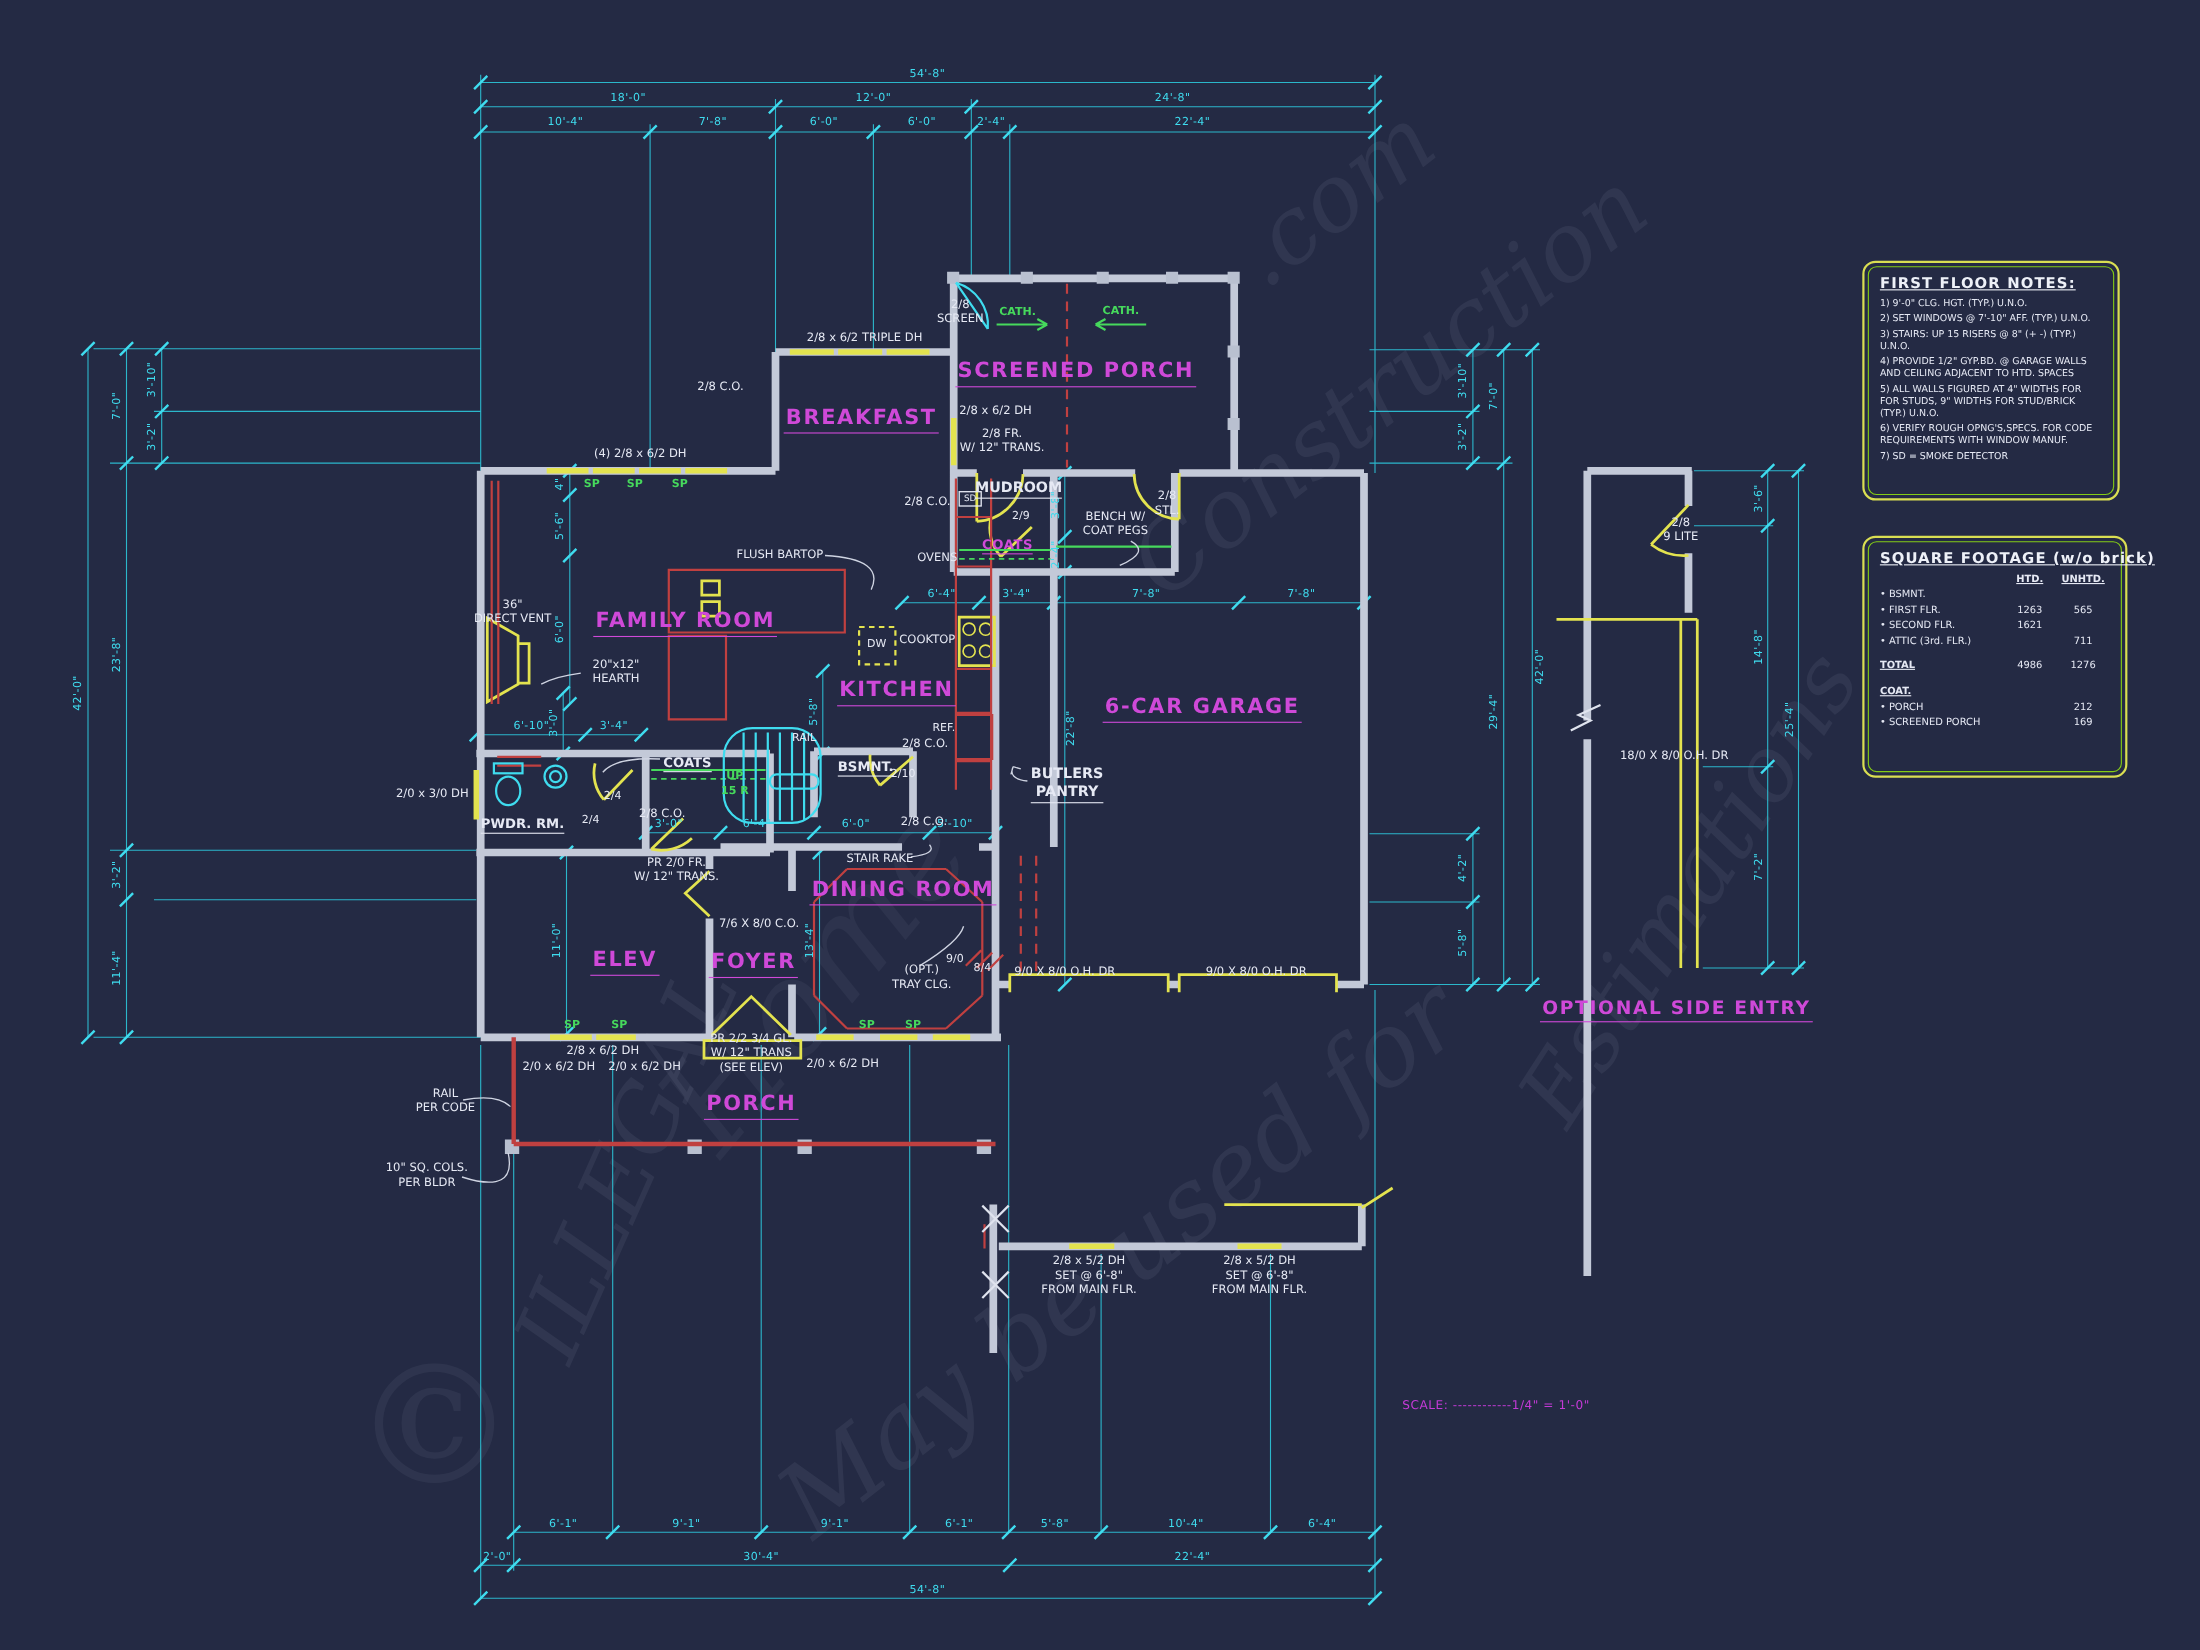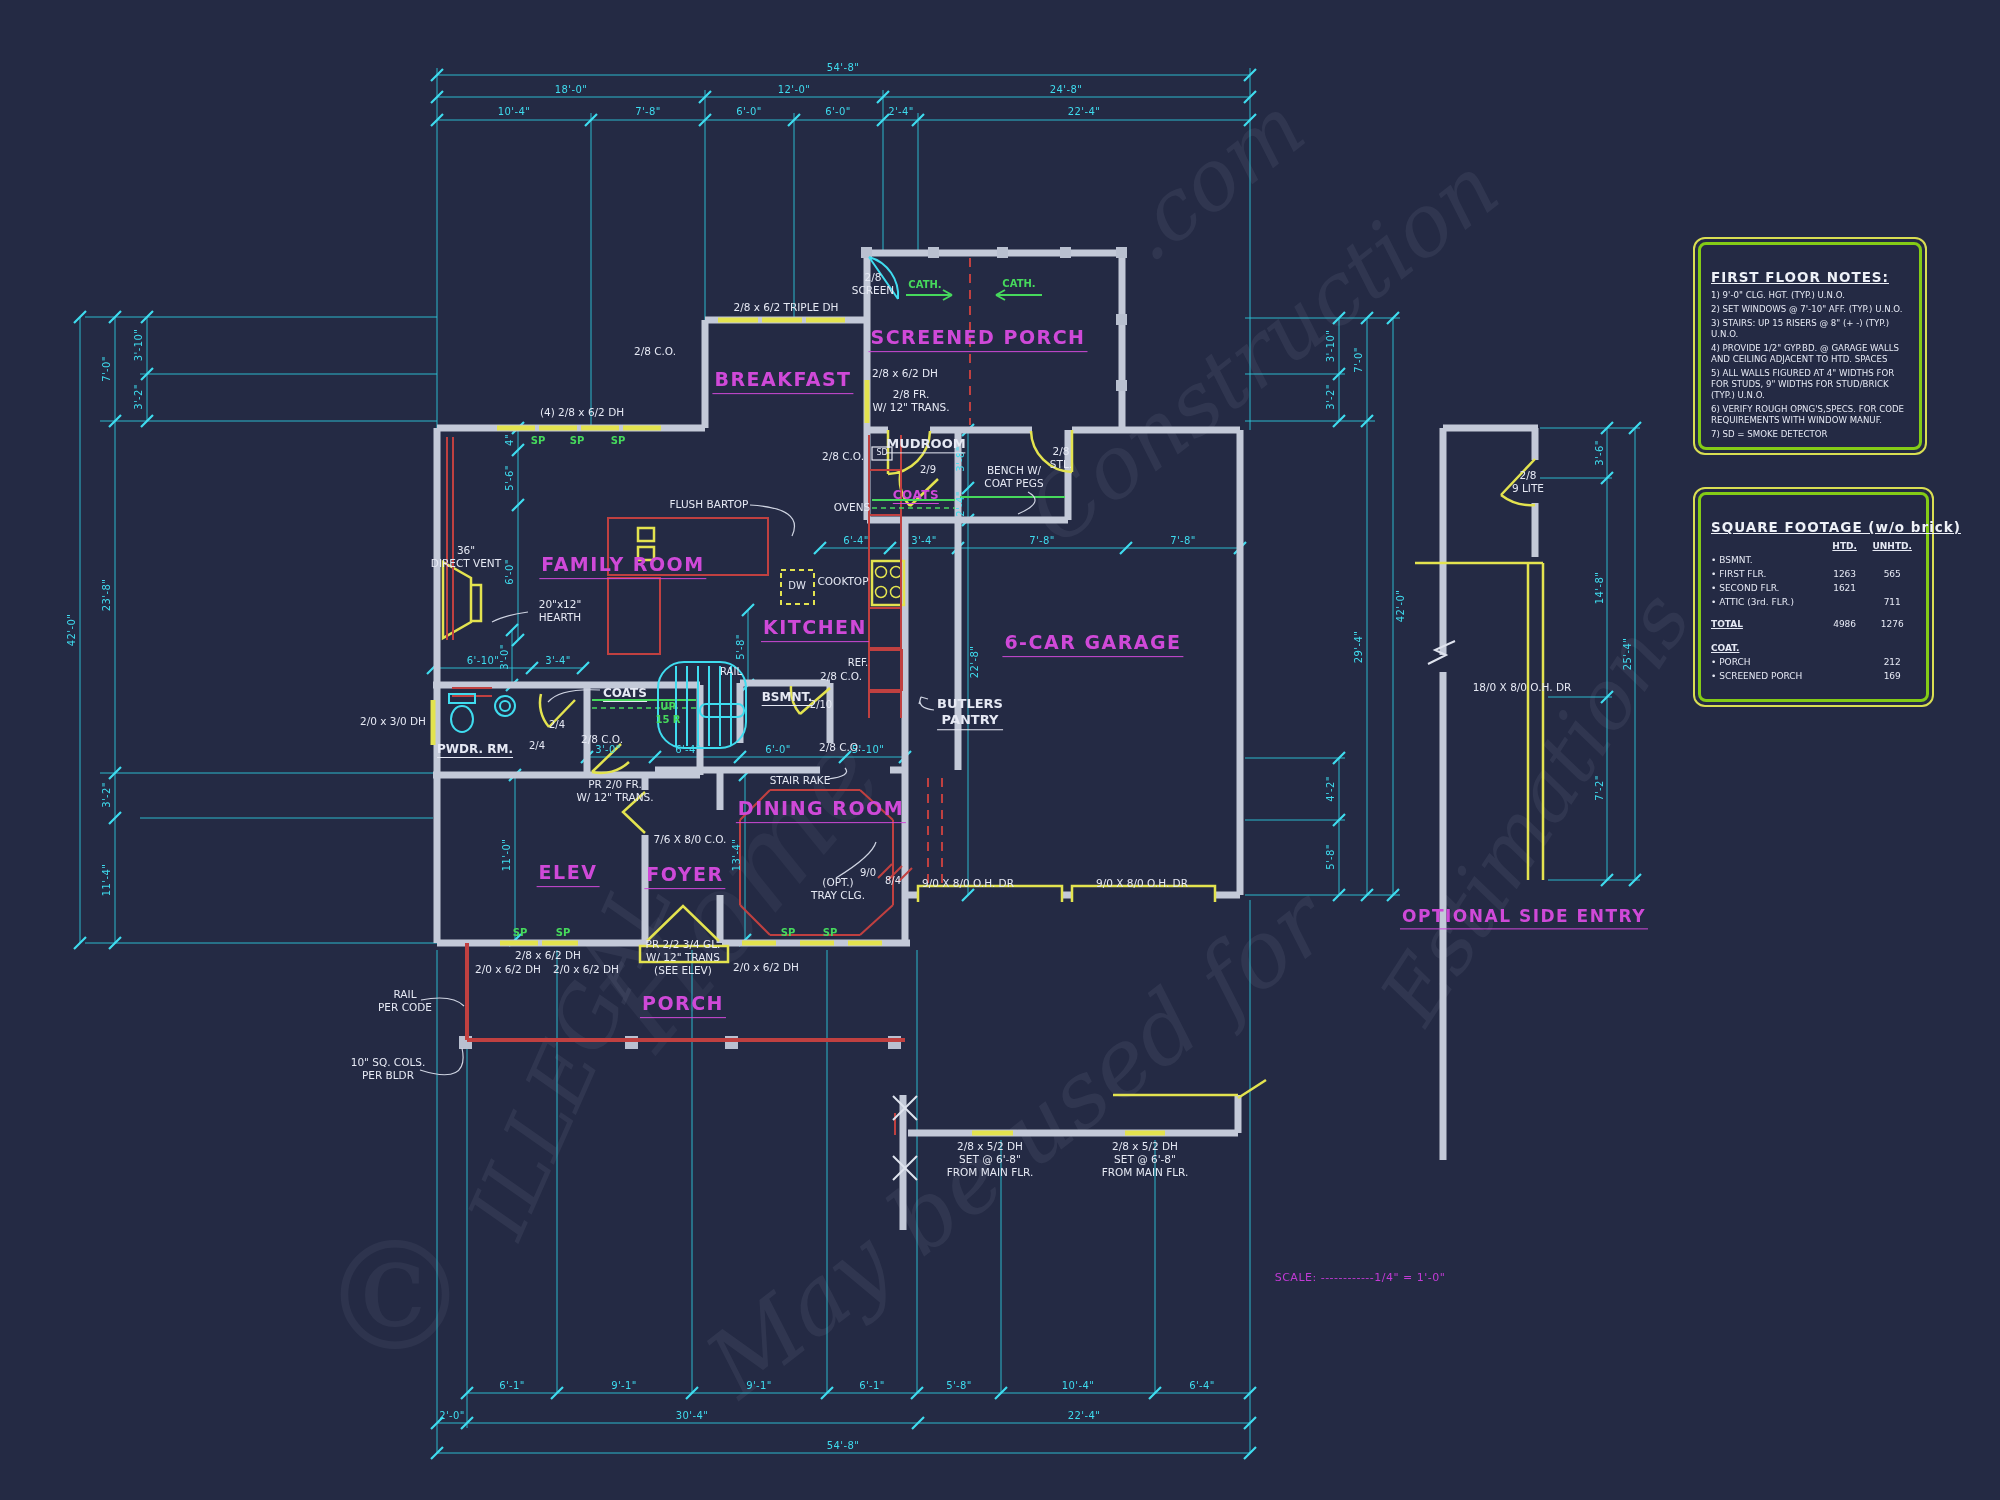--- a/index.html
+++ b/index.html
@@ -13,22 +13,22 @@
   .w{color:#e6e9f4;font-size:10.5px;}
   .w8{font-size:8px;} .w10{font-size:10px;}
   .g{color:#46d95c;font-size:10px;font-weight:bold;}
   .m{color:#cf49d8;font-size:19px;letter-spacing:1.5px;border-bottom:1.5px solid #cf49d8;
      padding:0 2px 1px;font-weight:600;white-space:pre;}
   .msm{color:#cf49d8;font-size:12px;letter-spacing:.5px;border-bottom:1px solid #cf49d8;font-weight:600;}
   .wu{color:#e6e9f4;border-bottom:1px solid #e6e9f4;font-weight:600;}
   .wm{position:absolute;color:#cdd6ea;opacity:.07;font-family:"DejaVu Serif",serif;
       font-style:italic;pointer-events:none;white-space:nowrap;}
   .nbox{position:absolute;border:2px solid #d9de52;border-radius:12px;padding:3px;box-sizing:border-box;}
-  .nbox .inner{border:3px solid #84cc16;border-radius:8px;height:100%;box-sizing:border-box;
-      padding:24px 10px;color:#e6e9f4;}
+  .nbox .inner{border:1px solid #84cc16;border-radius:8px;height:100%;box-sizing:border-box;
+      padding:7px 10px;color:#e6e9f4;}
   .nbox h3{margin:0 0 5px;font-size:13.5px;letter-spacing:1px;text-decoration:underline;
       font-weight:bold;color:#eef1f8;white-space:nowrap;}
   .note{font-size:8.6px;line-height:1.28;margin-bottom:3px;}
   .srow{display:flex;font-size:9px;line-height:1.55;}
   .sl{width:120px;} .sv{width:52px;text-align:center;}
   .shead{text-decoration:underline;font-weight:bold;}
   .title{color:#c33ad6;font-size:27px;letter-spacing:2px;border-bottom:2px solid #c33ad6;
       padding-bottom:2px;font-weight:600;}
   .scale{color:#c33ad6;font-size:11px;letter-spacing:.5px;}
 </style>

